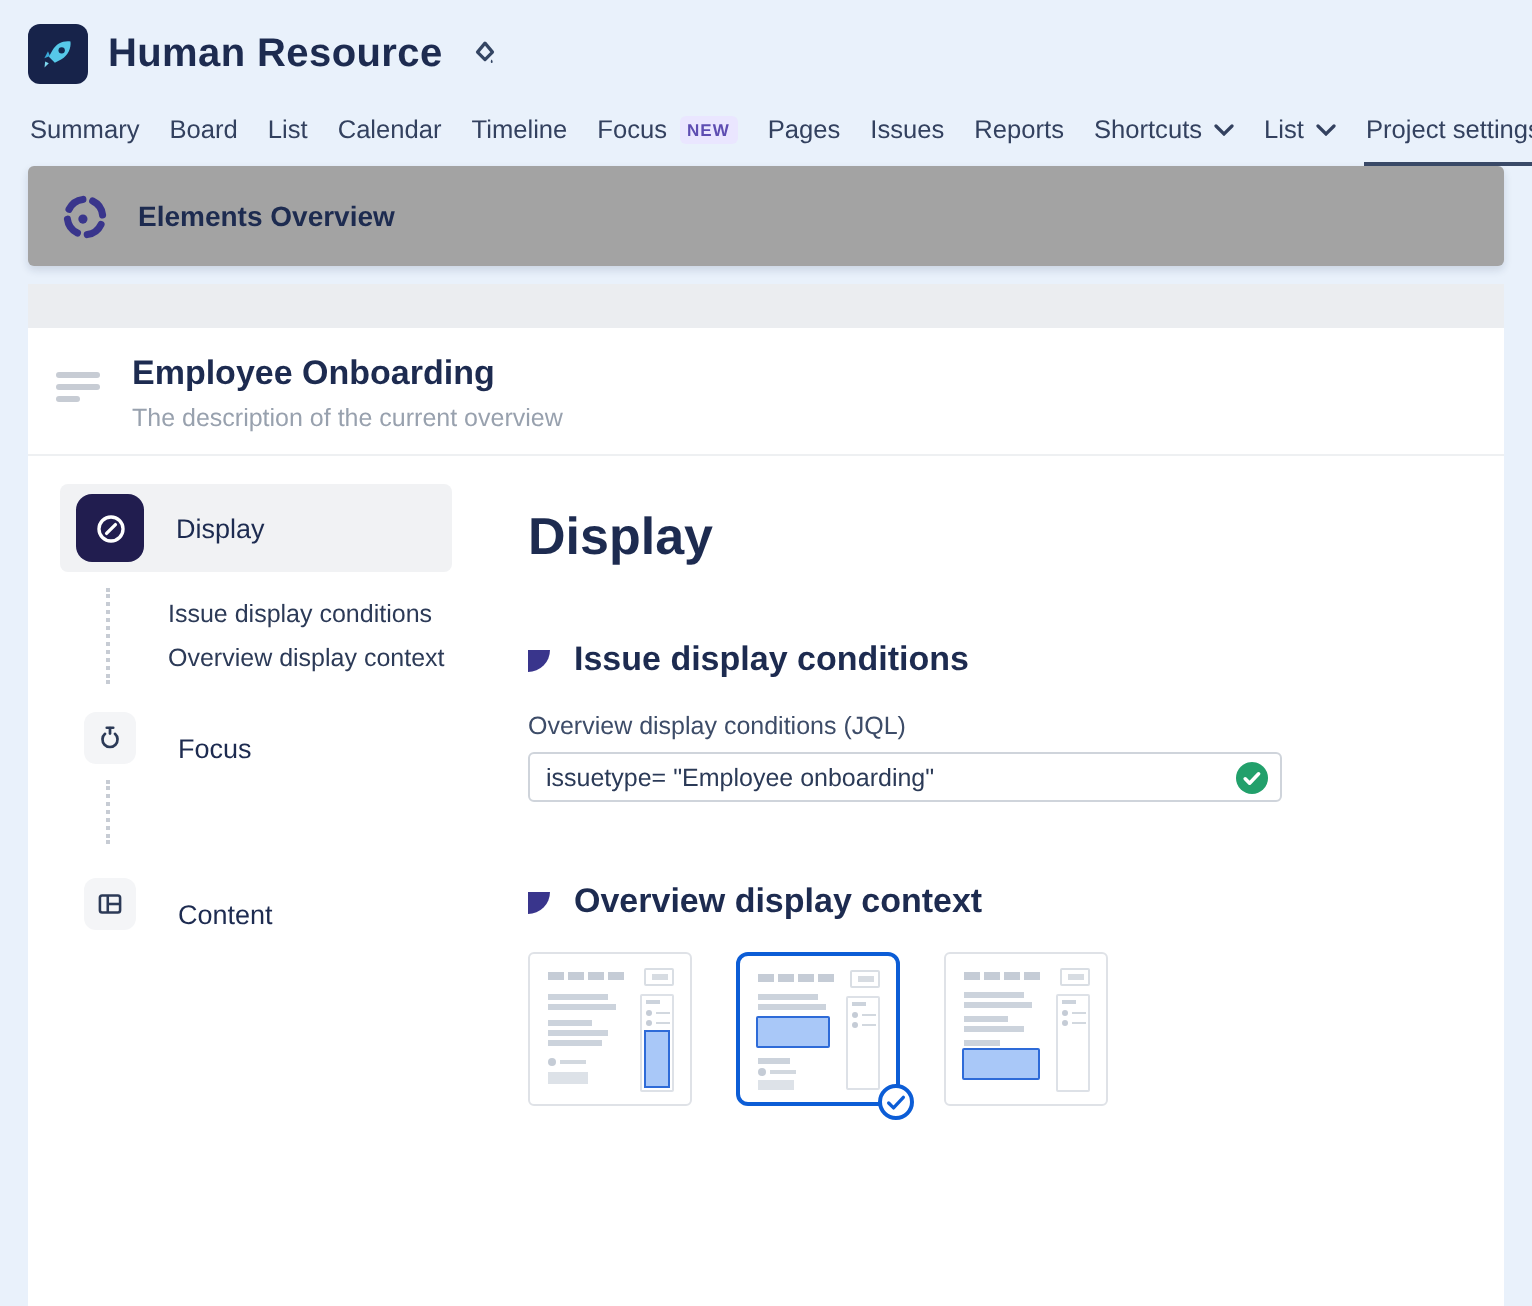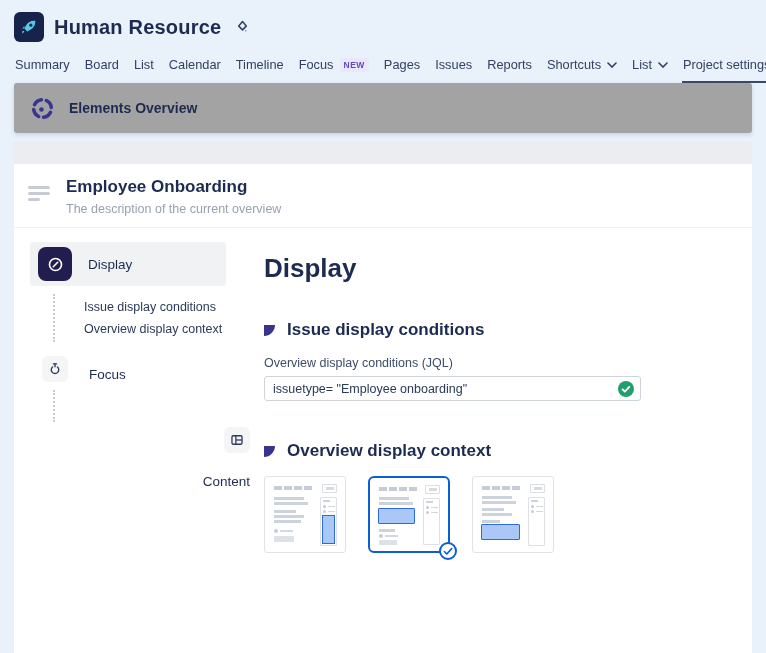--- a/index.html
+++ b/index.html
@@ -218,21 +218,21 @@
         <span class="mini-ic">
           <svg width="16" height="16" viewBox="0 0 20 20">
             <path d="M8 3.6h4" stroke="#2c3a57" stroke-width="1.7" stroke-linecap="round" fill="none"></path>
             <path d="M10 3.8v3.4" stroke="#2c3a57" stroke-width="1.7" stroke-linecap="round" fill="none"></path>
             <path d="M6.9 7.4a4.7 4.7 0 1 0 6.2 0" stroke="#2c3a57" stroke-width="1.7" stroke-linecap="round" fill="none"></path>
           </svg>
         </span>
         <span class="side-label">Focus</span>
       </div>
       <div class="connector"></div>
-      <div class="side-row" style="margin-top:5px;flex-direction:column;">
+      <div class="side-row" style="margin-top:17px;">
         <span class="mini-ic">
           <svg width="16" height="16" viewBox="0 0 20 20">
             <rect x="3.7" y="4.7" width="12.6" height="10.6" rx="1.4" stroke="#2c3a57" stroke-width="1.6" fill="none"></rect>
             <path d="M8.6 4.7v10.6" stroke="#2c3a57" stroke-width="1.6"></path>
             <path d="M8.6 10h7.7" stroke="#2c3a57" stroke-width="1.6"></path>
           </svg>
         </span>
         <span class="side-label">Content</span>
       </div>
     </div>

